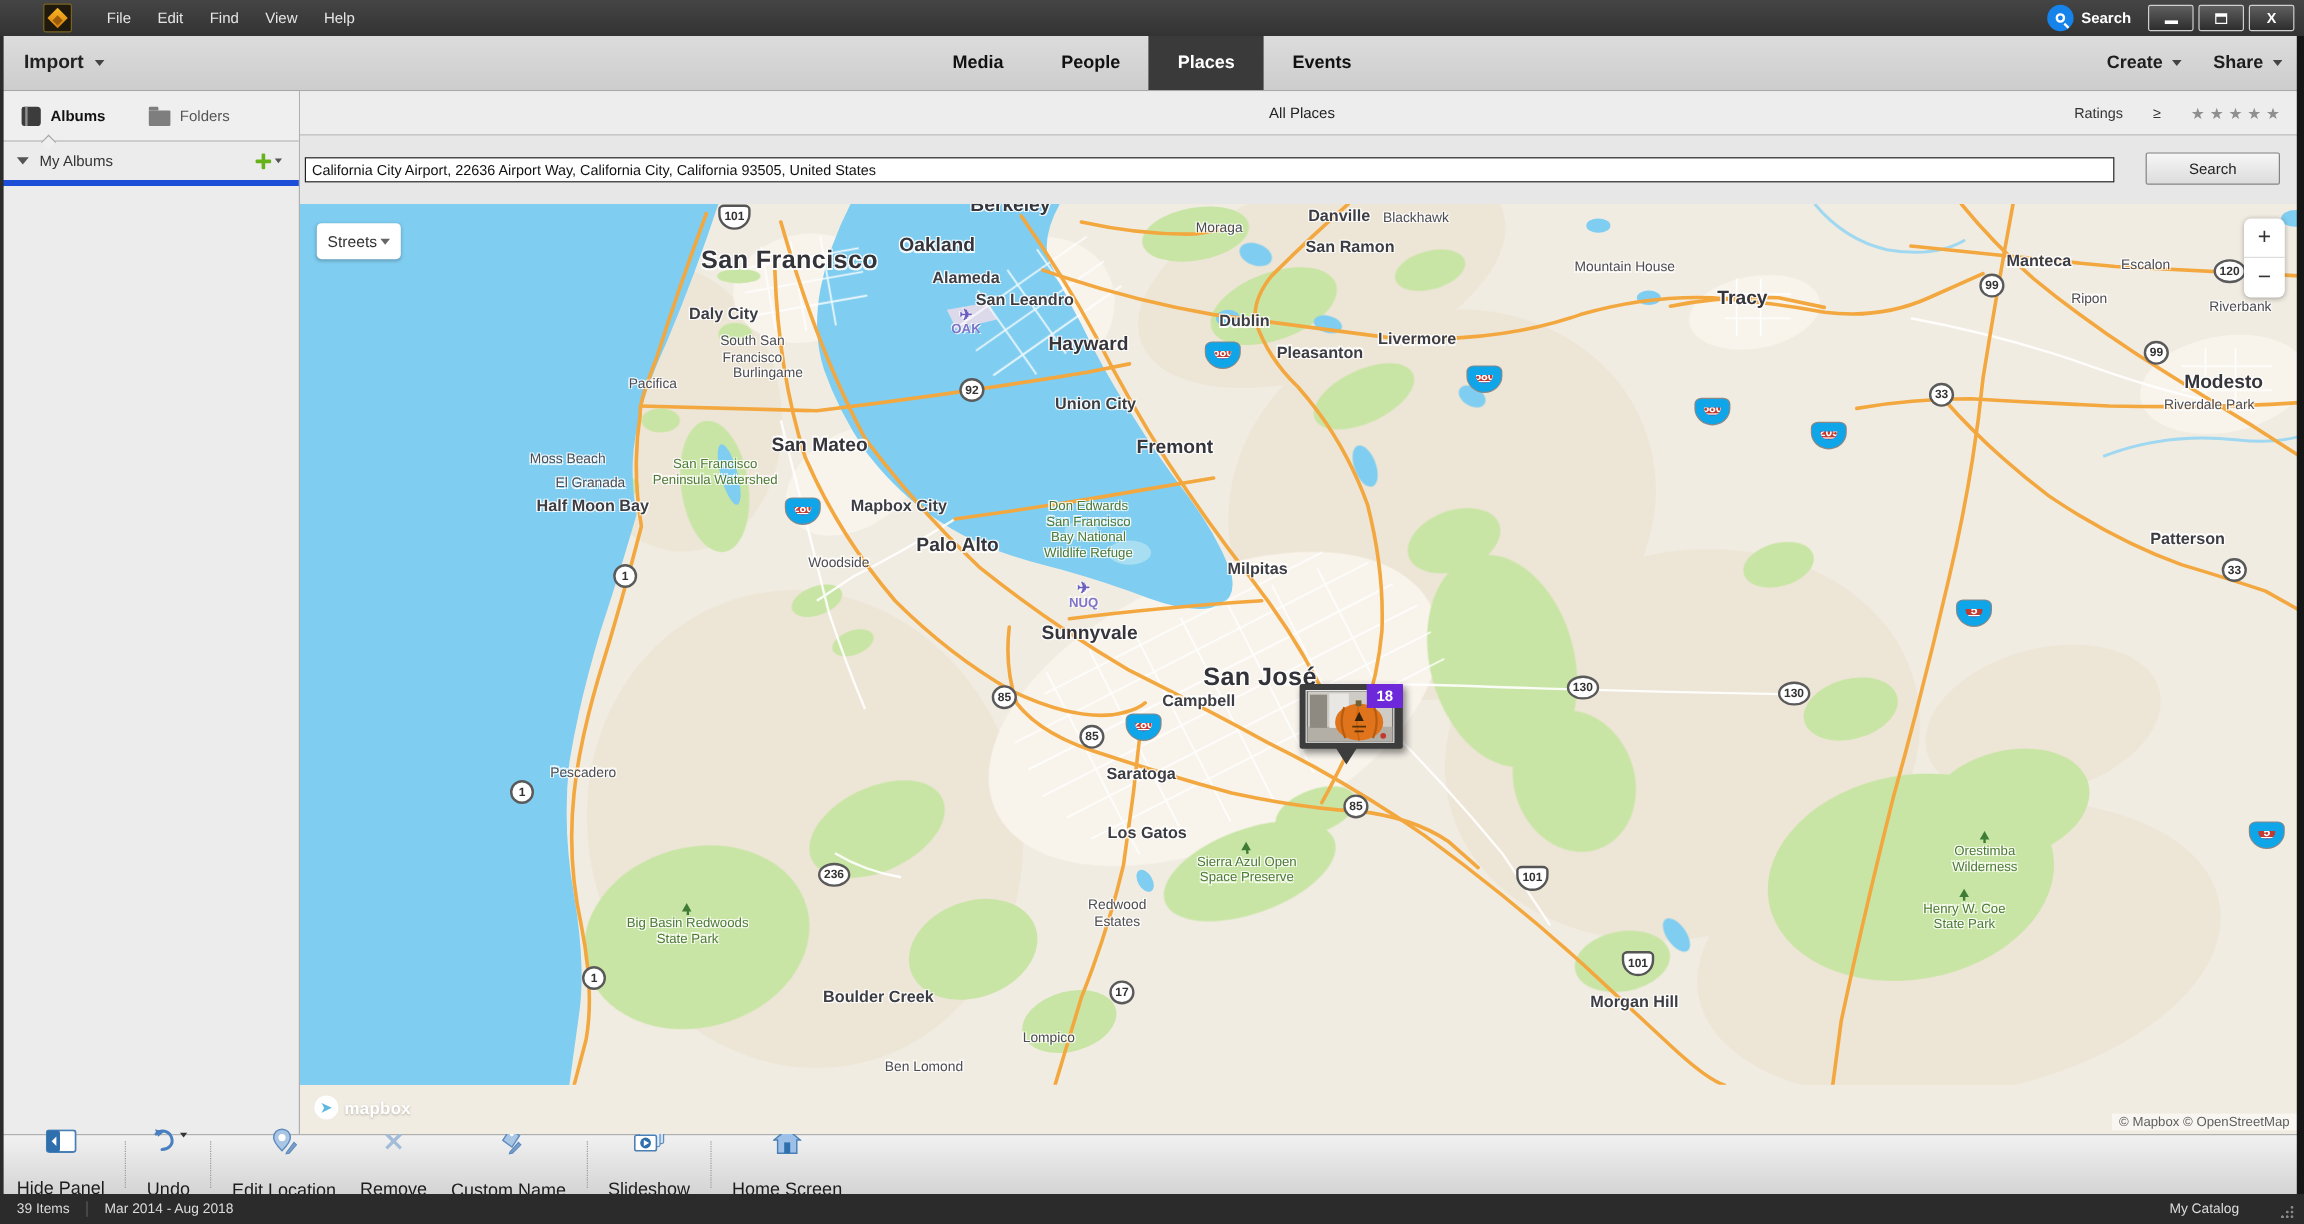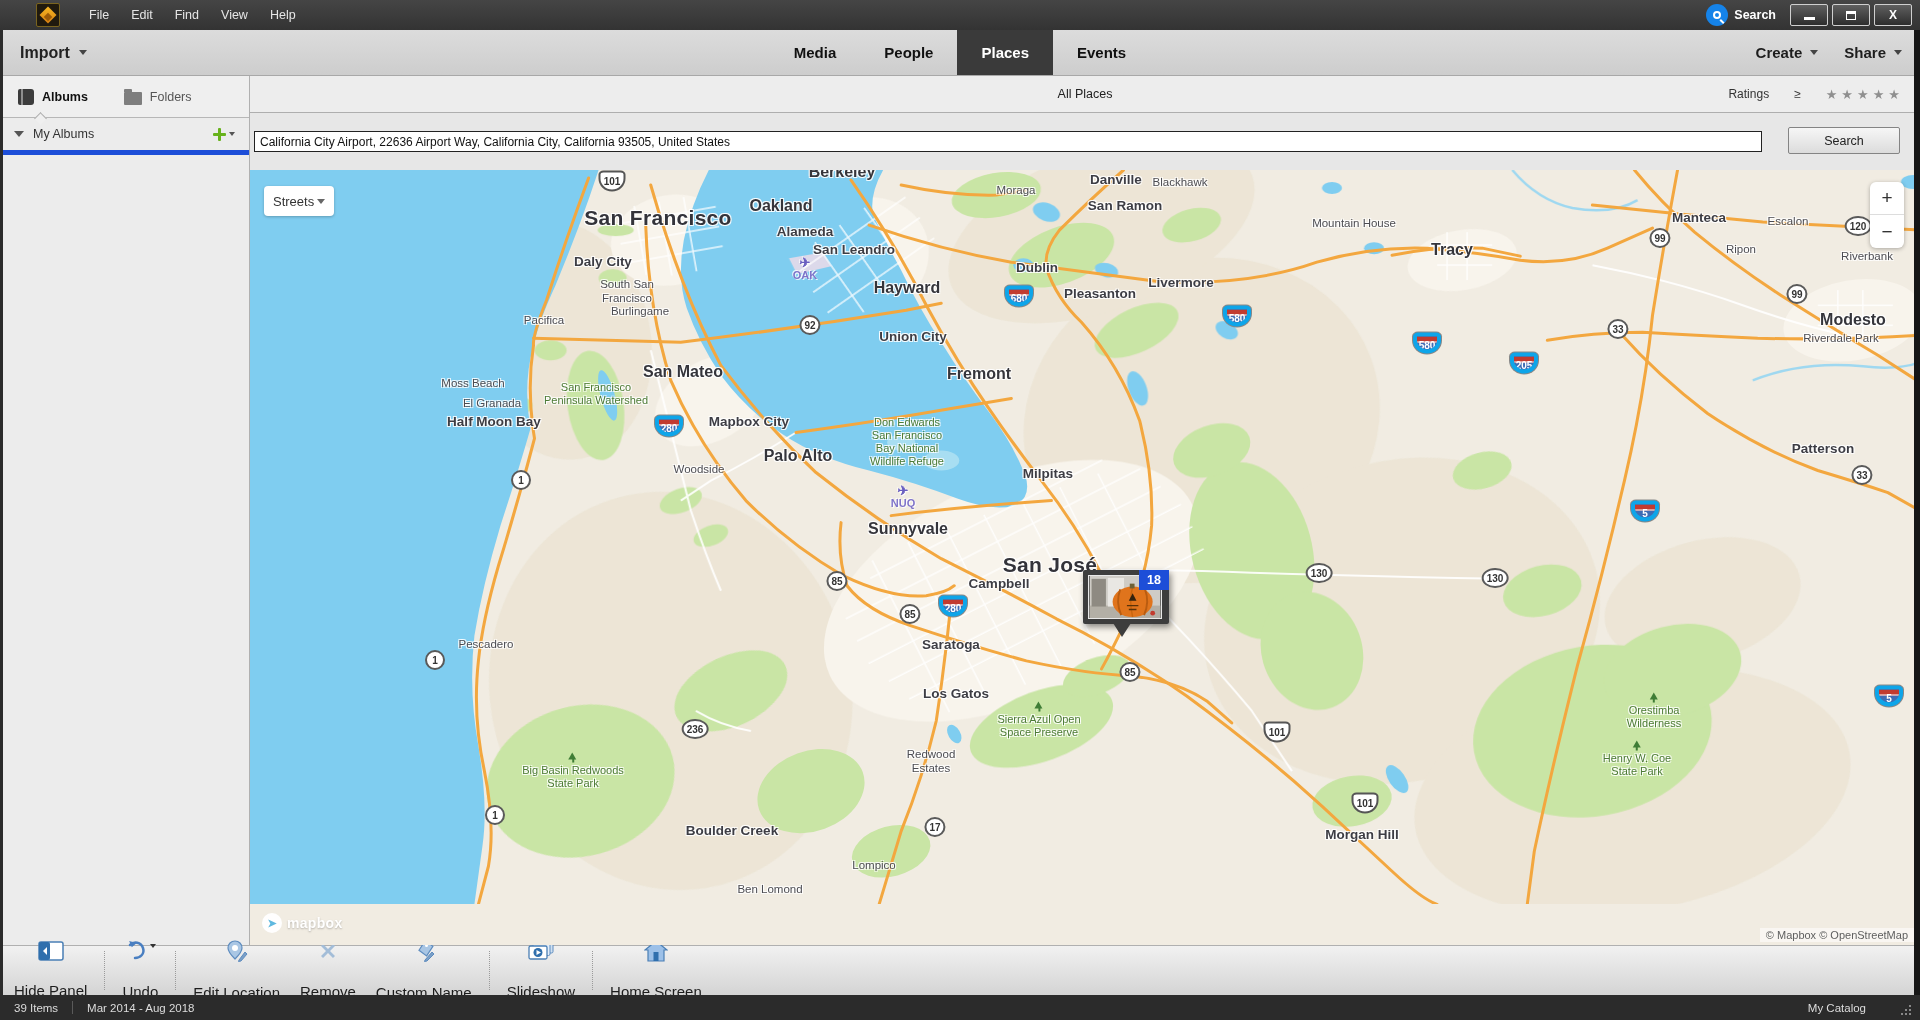--- a/index.html
+++ b/index.html
@@ -83,34 +83,34 @@
   .lbl-park { font-size:11px; font-weight:500; color:#4c7a35; }
   .tree-icon { width:9px; height:10px; margin:0 auto 1px; position:relative; }
   .tree-icon::before { content:""; position:absolute; left:0; top:0; border-left:4.5px solid transparent; border-right:4.5px solid transparent; border-bottom:7px solid #3f7d36; }
   .tree-icon::after { content:""; position:absolute; left:3.5px; top:6px; width:2px; height:4px; background:#3f7d36; }
   .airport { position:absolute; transform:translate(-50%,-50%); text-align:center; color:#7f74c9; font-size:11px; font-weight:600; pointer-events:none;
      text-shadow:-1px -1px 0 rgba(255,255,255,.8),1px 1px 0 rgba(255,255,255,.8); }
   .airport .plane { font-size:13px; line-height:1; color:#6a5fc0; }
   .shield { position:absolute; transform:translate(-50%,-50%); display:flex; align-items:center; justify-content:center; font-weight:700; pointer-events:none; }
   .shield-c { min-width:20px; height:20px; padding:0 3px; background:#fff; border:2px solid #5a5a5a; border-radius:50%; font-size:10px; color:#333; }
   .shield-us { width:27px; height:21px; background:#fff; border:2px solid #555; border-radius:5px 5px 50% 50%/4px 4px 62% 62%; font-size:10px; color:#333; }
-  .shield-i { width:28px; height:21px; background:#3f6cb4; border:4px solid #0ea5e9; border-radius:5px 5px 50% 50%/4px 4px 62% 62%; font-size:10px; color:#fff; position:relative; overflow:hidden; box-shadow:0 0 0 1px #888; }
+  .shield-i { width:28px; height:21px; background:#3f6cb4; border:7px solid #0ea5e9; border-radius:5px 5px 50% 50%/4px 4px 62% 62%; font-size:10px; color:#fff; position:relative; overflow:hidden; box-shadow:0 0 0 1px #888;align-items:flex-end; }
   .shield-i::before { content:""; position:absolute; top:0; left:0; right:0; height:5px; background:#c23b30; border-bottom:1px solid #fff; }
   .shield-i span { position:relative; margin-top:4px; }
 
   .style-ctl { position:absolute; left:14px; top:16px; width:70px; height:30px; background:#fff; border-radius:4px; box-shadow:0 1px 3px rgba(0,0,0,.25); display:flex; align-items:center; justify-content:space-between; padding:0 9px; font-size:13px; color:#333; }
   .style-ctl .caret { border-top-color:#666; }
   .zoom-ctl { position:absolute; right:16px; top:12px; width:34px; background:#fff; border-radius:6px; box-shadow:0 1px 4px rgba(0,0,0,.3); overflow:hidden; }
   .zoom-btn { height:33px; display:flex; align-items:center; justify-content:center; font-size:19px; color:#333; }
   .zoom-btn:first-child { border-bottom:1px solid #ddd; }
 
   .marker { position:absolute; left:833px; top:400px; width:86px; background:#3d3d3d; padding:5px; border-radius:2px; box-shadow:2px 3px 6px rgba(0,0,0,.45); z-index:5; }
   .marker .photo { width:74px; height:44px; display:block; border:1px solid #e8e8e8; }
   .marker .tail { position:absolute; left:30px; bottom:-13px; width:0; height:0; border-left:9px solid transparent; border-right:9px solid transparent; border-top:14px solid #3d3d3d; }
-  .marker .count { position:absolute; top:0; right:0; background:#1d4ed8; color:#fff; font-size:12.5px; font-weight:700; padding:3px 8px; }
+  .marker .count { position:absolute; top:0; right:0; background:#6d28d9; color:#fff; font-size:12.5px; font-weight:700; padding:3px 8px; }
 
   .mapbox-logo { position:absolute; left:12px; bottom:12px; display:flex; align-items:center; gap:5px; }
   .mb-circle { width:20px; height:20px; border-radius:50%; background:rgba(255,255,255,.95); display:flex; align-items:center; justify-content:center; color:#5fb8df; font-size:11px; font-weight:700; }
   .mb-text { color:#fff; font-size:14px; font-weight:700; letter-spacing:.3px; text-shadow:0 1px 2px rgba(0,0,0,.25); }
   .attribution { position:absolute; right:6px; bottom:3px; font-size:11px; color:#5e5e5e; background:rgba(255,255,255,.55); padding:1px 6px; }
 
   
   .toolbar { height:50px; flex:none; background:linear-gradient(#f1f1f1,#d4d4d4); border-top:1px solid #b0b0b0; display:flex; align-items:stretch; padding-left:4px; }
   .tool-item { display:flex; flex-direction:column; align-items:center; justify-content:center; padding:2px 10px 3px; gap:1px; }
   .tool-item .ic { height:26px; display:flex; align-items:center; justify-content:center; gap:2px; }

